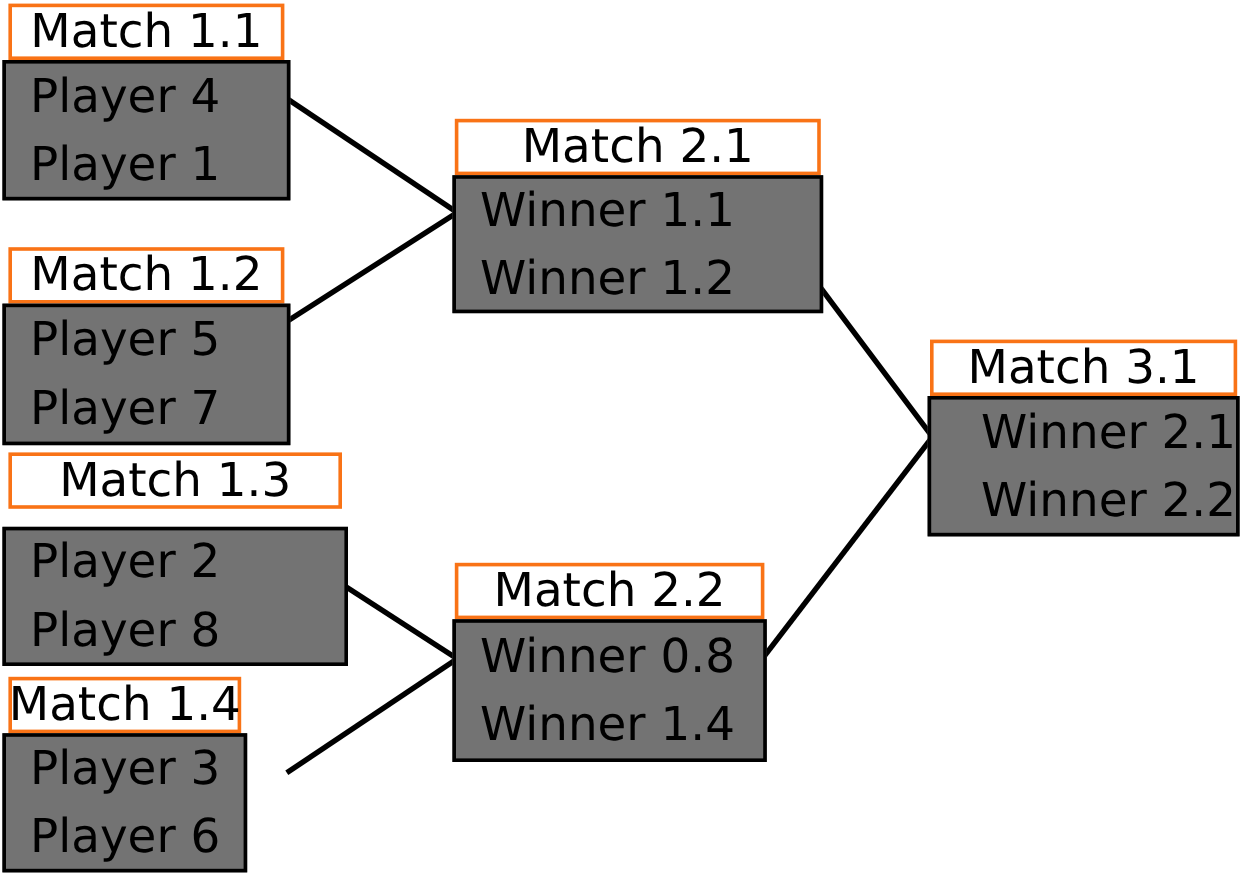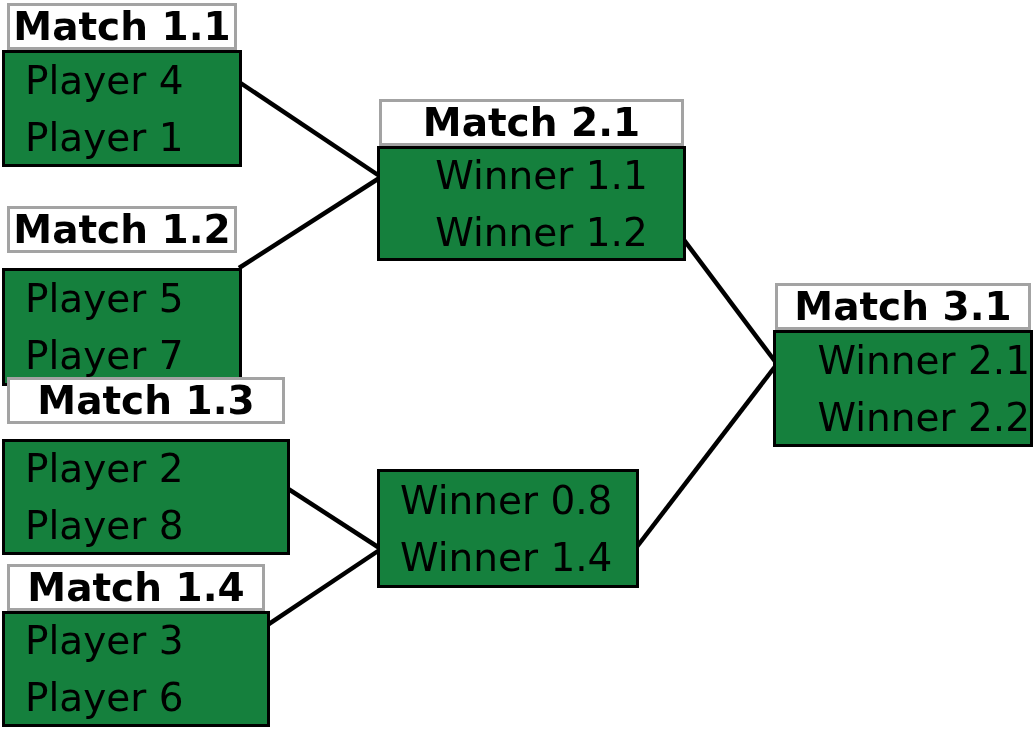--- a/index.html
+++ b/index.html
@@ -25,33 +25,32 @@
   .match {
     position: absolute;
     z-index: 1;
     box-sizing: border-box;
   }
   .match * { box-sizing: border-box; }
   .match-header {
     margin: 0 2px;
     height: 47px;
     background: #ffffff;
-    border: 3px solid #a3a3a3;
+    border: 3px solid #f97316;
     display: flex;
     align-items: center;
     justify-content: center;
     font-size: 39px;
     white-space: nowrap;
-    font-weight: bold;
   }
   .match.inset-header .match-header {
     margin: 0 5px;
   }
   .match-body {
-    background: #15803d;
+    background: #737373;
     border: 3px solid #000000;
     display: flex;
     flex-direction: column;
     justify-content: center;
     padding-left: 20px;
     font-size: 39px;
   }
   .slot {
     line-height: 57px;
     white-space: nowrap;
@@ -74,51 +73,52 @@
   <div class="match inset-header" style="left:2px; top:3px; width:240px;">
     <div class="match-header">Match 1.1</div>
     <div class="match-body" style="height:117px;">
       <div class="slot">Player 4</div>
       <div class="slot">Player 1</div>
     </div>
   </div>
 
   <div class="match inset-header" style="left:2px; top:206px; width:240px;">
     <div class="match-header">Match 1.2</div>
-    <div class="match-body" style="height:118px;margin-top:15px;">
+    <div class="match-body" style="height:118px;">
       <div class="slot">Player 5</div>
       <div class="slot">Player 7</div>
     </div>
   </div>
 
   <div class="match inset-header" style="left:2px; top:377px; width:288px;">
     <div class="match-header">Match 1.3</div>
     <div class="match-body" style="height:116px;margin-top:15px;">
       <div class="slot">Player 2</div>
       <div class="slot">Player 8</div>
     </div>
   </div>
 
-  <div class="match inset-header" style="left:2px; top:564px; width:268px;">
+  <div class="match inset-header" style="left:2px; top:564px; width:204px;">
     <div class="match-header">Match 1.4</div>
     <div class="match-body" style="height:116px;">
       <div class="slot">Player 3</div>
       <div class="slot">Player 6</div>
     </div>
   </div>
 
   <div class="match" style="left:377px; top:99px; width:309px;">
     <div class="match-header">Match 2.1</div>
-    <div class="match-body" style="height:115px;text-align:center;">
+    <div class="match-body" style="height:115px;">
       <div class="slot">Winner 1.1</div>
       <div class="slot">Winner 1.2</div>
     </div>
   </div>
 
   <div class="match" style="left:377px; top:469px; width:262px;">
+    <div class="match-header">Match 2.2</div>
     <div class="match-body" style="height:119px;">
       <div class="slot">Winner 0.8</div>
       <div class="slot">Winner 1.4</div>
     </div>
   </div>
 
   <div class="match" style="left:773px; top:283px; width:260px;">
     <div class="match-header">Match 3.1</div>
     <div class="match-body" style="height:117px;text-align:right;">
       <div class="slot">Winner 2.1</div>

